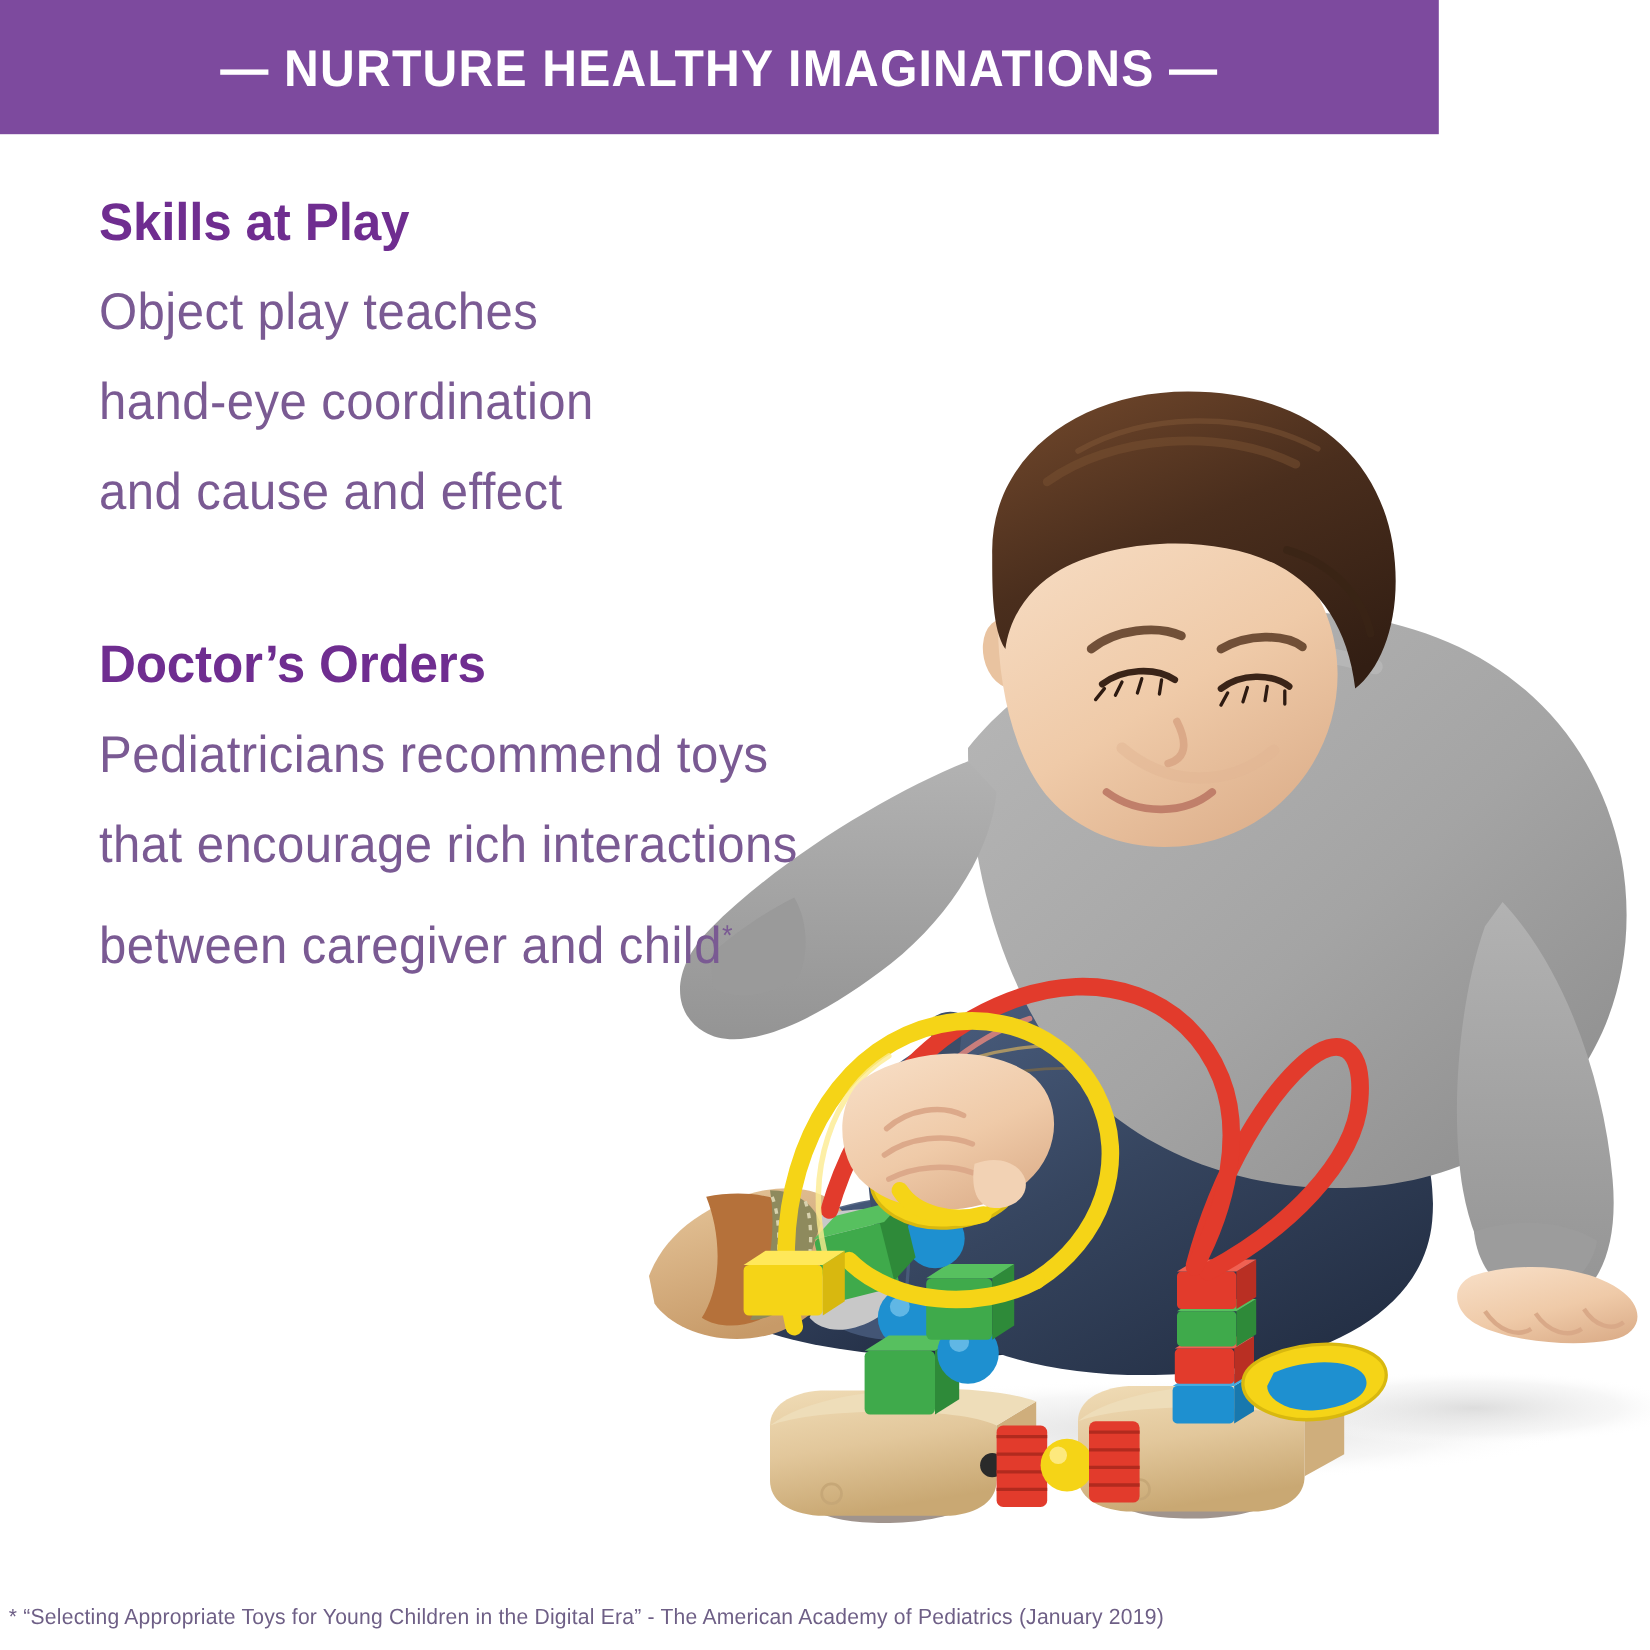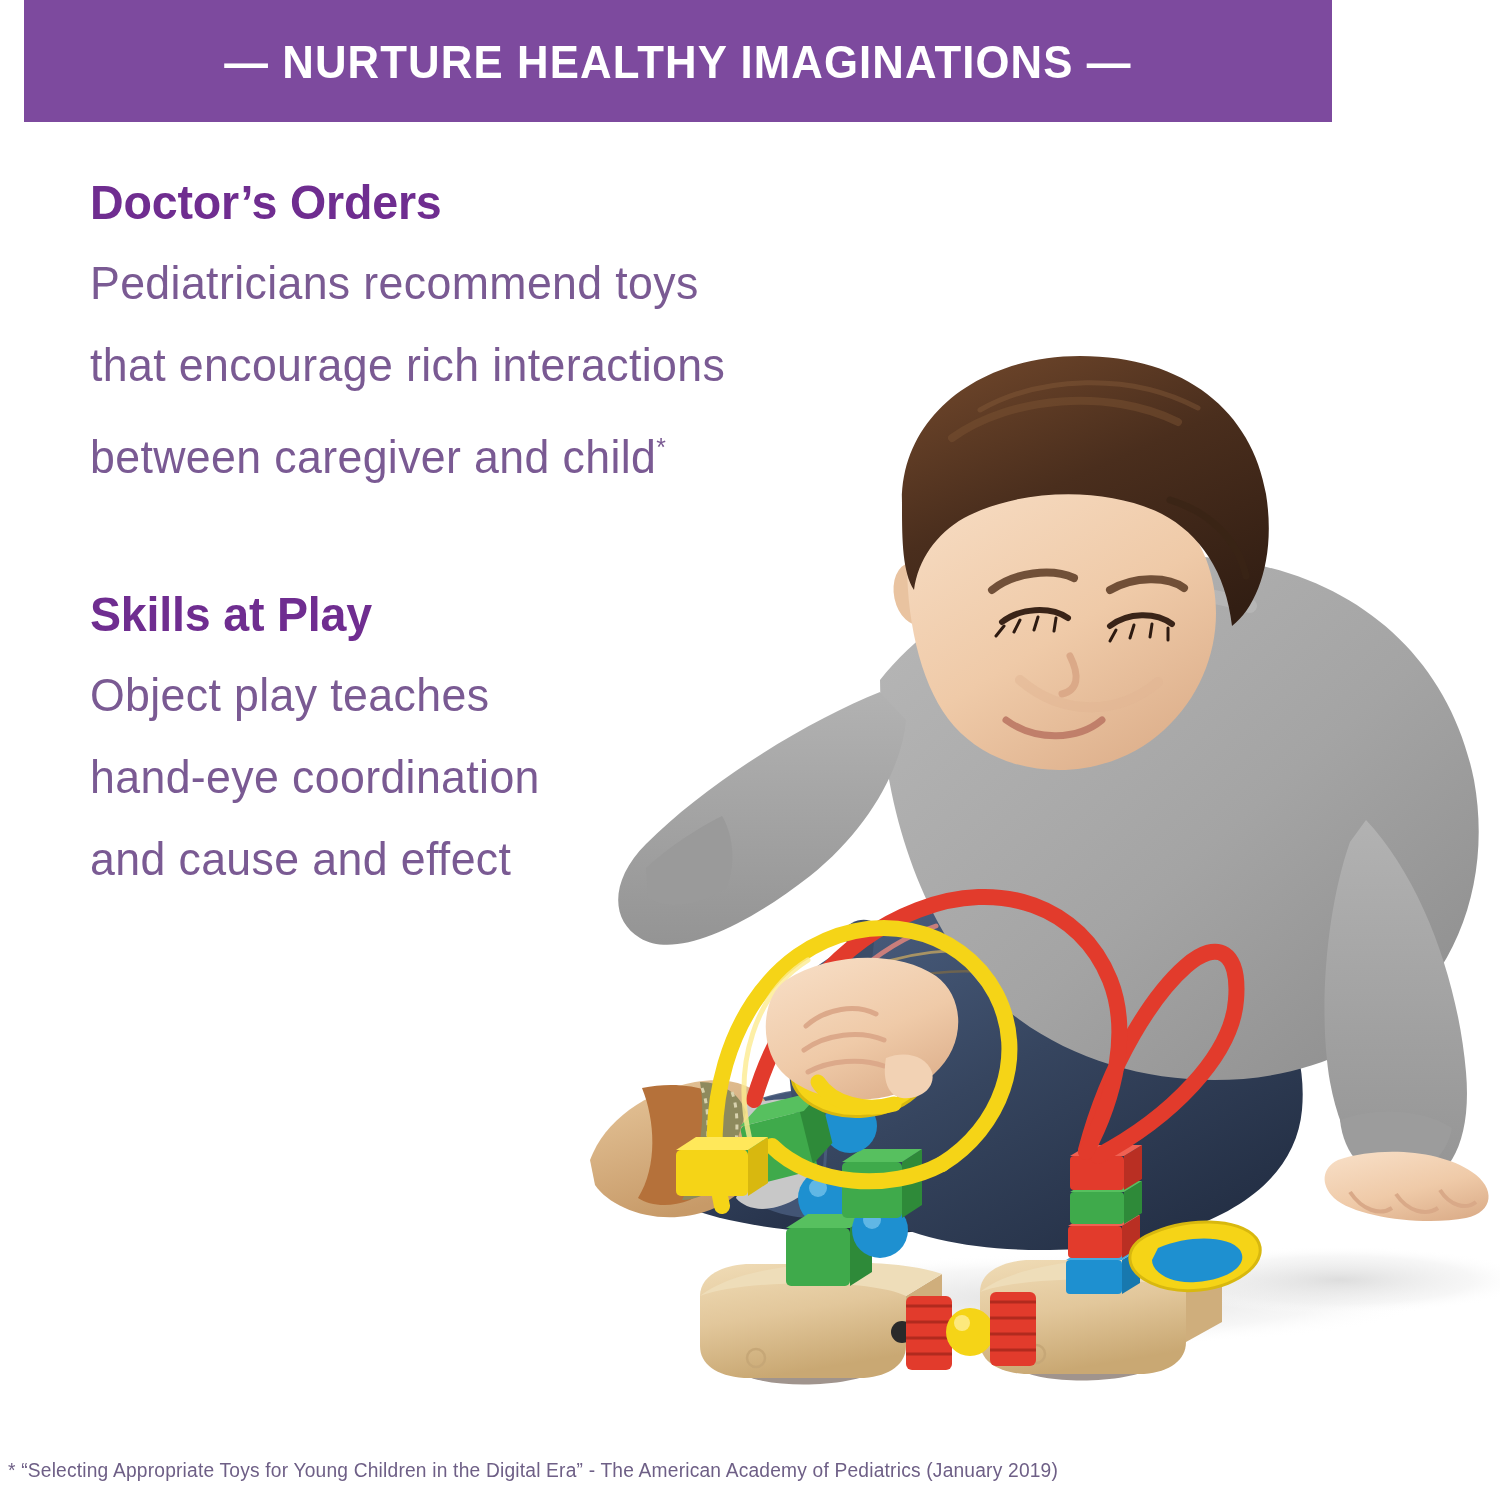--- a/index.html
+++ b/index.html
@@ -10,21 +10,21 @@
     font-family:"Liberation Sans", sans-serif;
     overflow:hidden;
     position:relative;
   }
   .page{position:relative;width:1500px;height:1500px;overflow:hidden;background:#fff;}
 
   
   .banner{
     position:absolute;left:0;top:0;width:1308px;height:122px;
     background:#7d4a9e;
-    display:flex;align-items:center;justify-content:center;margin-left:24px;
+    display:flex;align-items:center;justify-content:center;
   }
   .banner-text{
     color:#ffffff;
     font-family:"Liberation Sans Narrow","Liberation Sans",sans-serif;
     font-weight:bold;
     font-size:47px;
     letter-spacing:1.2px;
     transform:scaleX(0.93);
     white-space:nowrap;
     text-transform:uppercase;
@@ -339,32 +339,32 @@
                  C 338 976 332 960 336 938 Z" fill="#f2d2b4"></path>
       </g>
 
       <path d="M 268 962 C 282 984 316 992 344 984" stroke="#f5d417" stroke-width="15" fill="none" stroke-linecap="round"></path>
 
     </svg>
   </div>
 
   <div class="text-col">
 
+    <div class="block b2">
+      <div class="heading">Skills at Play</div>
+      <div class="body-line">Object play teaches</div>
+      <div class="body-line">hand-eye coordination</div>
+      <div class="body-line">and cause and effect</div>
+    </div>
+
     <div class="block b1">
       <div class="heading">Doctor’s Orders</div>
       <div class="body-line">Pediatricians recommend toys</div>
       <div class="body-line">that encourage rich interactions</div>
       <div class="body-line"><span>between caregiver and child</span><sup>*</sup></div>
     </div>
 
-    <div class="block b2">
-      <div class="heading">Skills at Play</div>
-      <div class="body-line">Object play teaches</div>
-      <div class="body-line">hand-eye coordination</div>
-      <div class="body-line">and cause and effect</div>
-    </div>
-
 
   </div>
 
   <div class="footnote">* “Selecting Appropriate Toys for Young Children in the Digital Era” -  The American Academy of Pediatrics (January 2019)</div>
 
 </div>
 
 </body></html>

